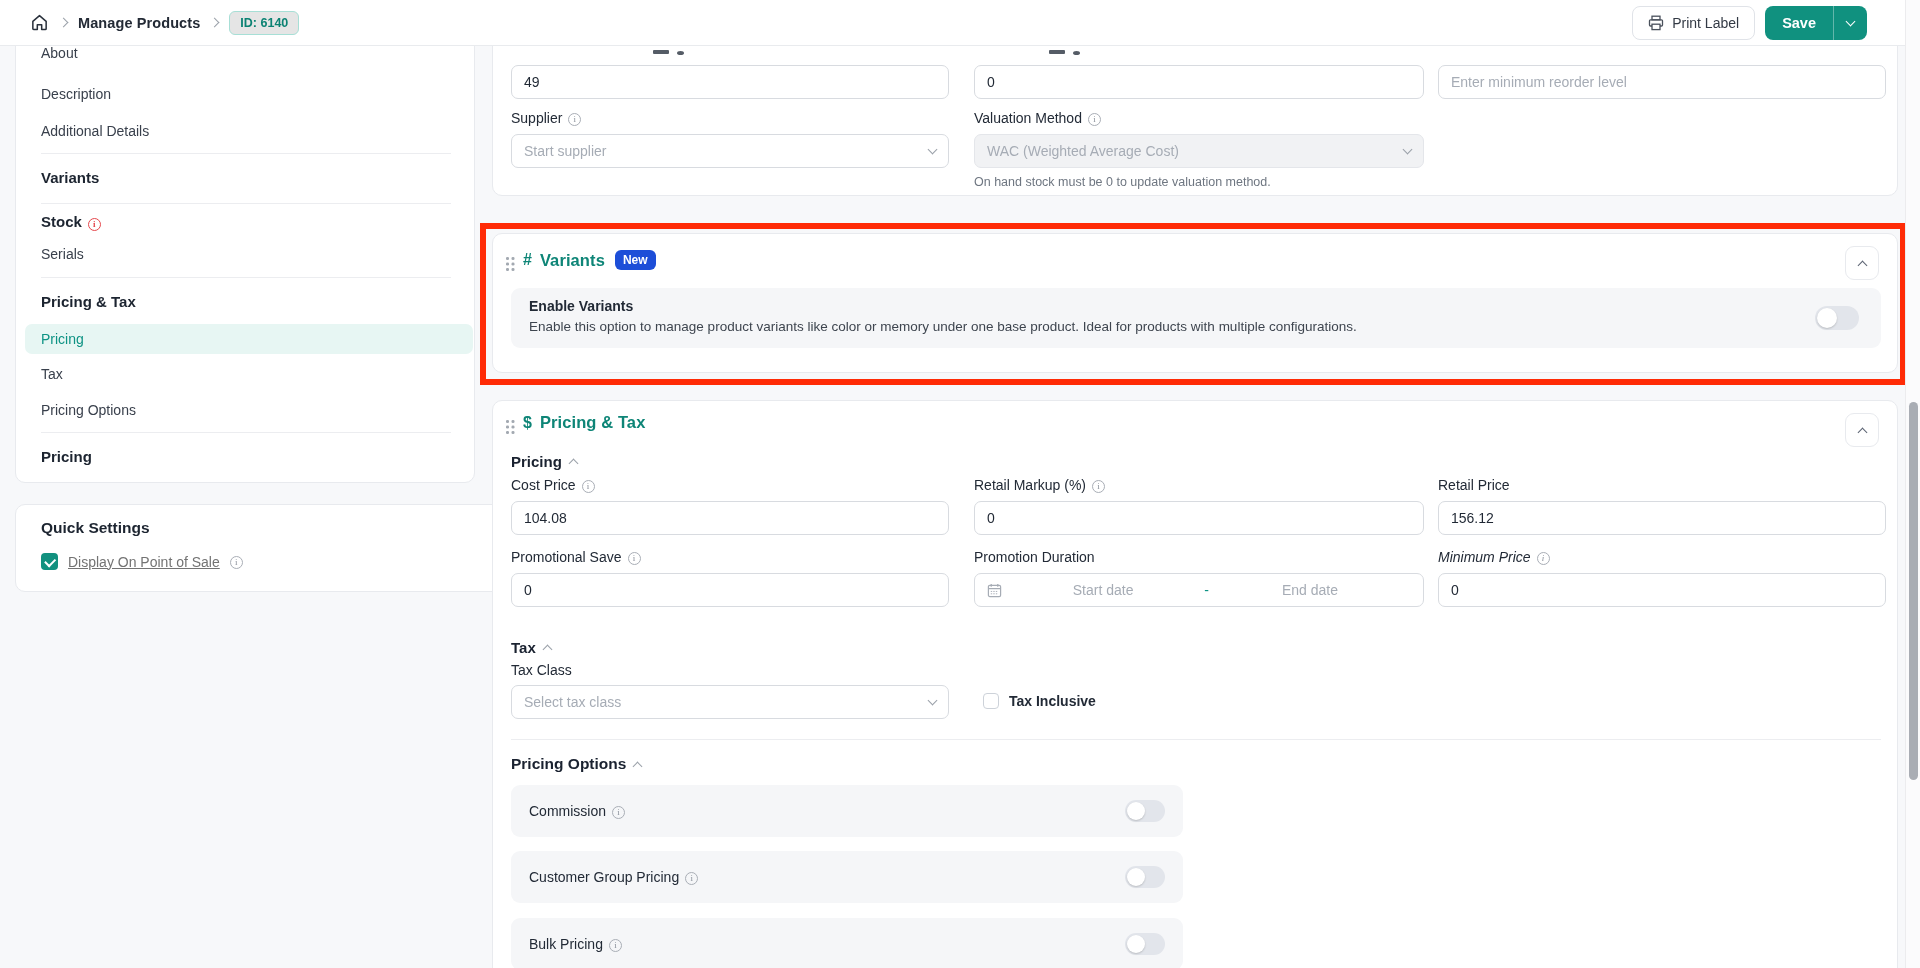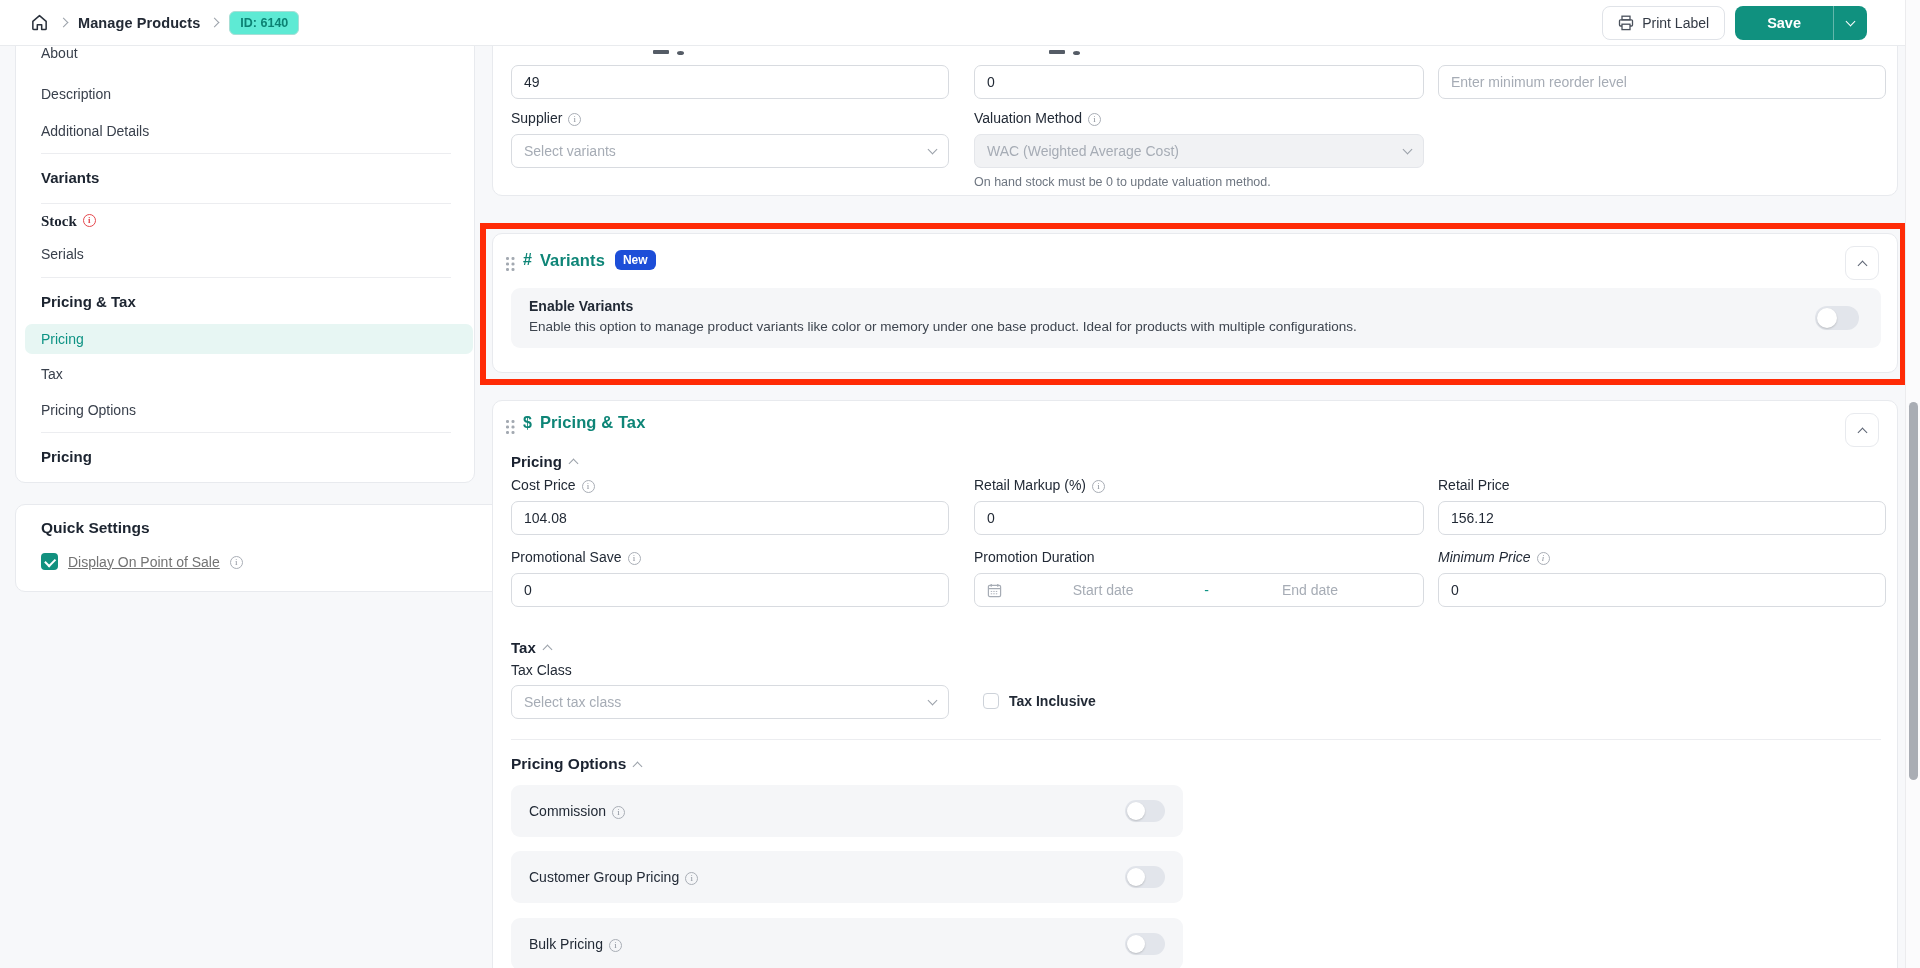--- a/index.html
+++ b/index.html
@@ -6,27 +6,27 @@
   html,body { width:1920px; height:968px; overflow:hidden; }
   body { font-family:"Liberation Sans","DejaVu Sans",sans-serif; background:#F4F5F7; }
   #page { position:relative; width:1920px; height:968px; background:#F7F8FA; overflow:hidden; }
 
   
   .topbar { position:absolute; left:0; top:0; width:1905px; height:46px; background:#FFFFFF;
             border-bottom:1px solid #E9EBEE; z-index:40; display:flex; align-items:center;
             justify-content:space-between; padding:0 38px 0 30px; }
   .crumbs { display:flex; align-items:center; gap:11px; }
   .crumb-label { font-size:14.5px; font-weight:700; color:#232A35; letter-spacing:.1px; }
-  .id-badge { height:24px; display:flex; align-items:center; padding:0 10px; background:#5eead4;
+  .id-badge { height:24px; display:flex; align-items:center; padding:0 10px; background:#e5e5e5;
               border:1px solid #A7DFD6; border-radius:6px; color:#0C8273; font-size:12.5px; font-weight:600; }
   .top-actions { display:flex; align-items:center; gap:10px; }
   .btn-print { height:34px; display:flex; align-items:center; gap:8px; padding:0 15px; background:#fff;
                border:1px solid #E0E3E8; border-radius:8px; font-size:14px; color:#333A45; cursor:pointer; }
   .btn-save-group { display:flex; height:34px; }
-  .btn-save { display:flex; align-items:center; padding:0 32px; background:#10917F; color:#fff;
+  .btn-save { display:flex; align-items:center; padding:0 17px; background:#10917F; color:#fff;
               font-size:14.5px; font-weight:700; border-radius:8px 0 0 8px; cursor:pointer; }
   .btn-save-caret { width:34px; display:flex; align-items:center; justify-content:center; background:#10917F;
                     border-left:1px solid rgba(255,255,255,.35); border-radius:0 8px 8px 0; cursor:pointer; }
 
   
   .card { position:absolute; background:#fff; border:1px solid #E8EAEE; border-radius:10px; }
   .chev { display:inline-block; width:7px; height:7px; border-right:1.7px solid #9AA0A9;
           border-bottom:1.7px solid #9AA0A9; }
   .chev.up   { transform:rotate(225deg); margin-top:4px; }
   .chev.down { transform:rotate(45deg);  margin-bottom:3px; }
@@ -94,21 +94,21 @@
 
 <div id="page">
 
   <div class="card" style="left:15px; top:-14px; width:460px; height:497px;">
     <div class="side-item" style="top:58px;">About</div>
     <div class="side-item" style="top:99px;">Description</div>
     <div class="side-item" style="top:136px;">Additional Details</div>
     <div class="divline" style="left:25px; top:166px; width:410px;"></div>
     <div class="side-item hdr" style="top:182px;">Variants</div>
     <div class="divline" style="left:25px; top:216px; width:410px;"></div>
-    <div class="side-item hdr" style="top:226px; display:flex; align-items:flex-start;font-family:Liberation Serif, serif;">
+    <div class="side-item hdr" style="top:226px; display:flex; align-items:flex-end;">
       <span>Stock</span>
       <span class="info-i red"></span>
     </div>
     <div class="side-item" style="top:259px;">Serials</div>
     <div class="divline" style="left:25px; top:290px; width:410px;"></div>
     <div class="side-item hdr" style="top:306px;">Pricing &amp; Tax</div>
     <div class="active-bg" style="top:337px;"></div>
     <div class="side-item active" style="top:344px;">Pricing</div>
     <div class="side-item" style="top:379px;">Tax</div>
     <div class="side-item" style="top:415px;">Pricing Options</div>
@@ -134,21 +134,21 @@
 
     <input class="fld" style="left: 18px; top: 128px; width: 438px;" value="49">
     <input class="fld" style="left: 481px; top: 128px; width: 450px;" value="0">
     <input class="fld" style="left: 945px; top: 128px; width: 448px;" placeholder="Enter minimum reorder level">
 
     <div class="flabel" style="left:18px; top:173px;">
       <span>Supplier</span>
       <span class="info-i"></span>
     </div>
     <div class="select" style="left:18px; top:197px; width:438px;">
-      <span class="ph">Select variants</span>
+      <span class="ph">Start supplier</span>
       <span class="chev down"></span>
     </div>
 
     <div class="flabel" style="left:481px; top:173px;">
       <span>Valuation Method</span>
       <span class="info-i"></span>
     </div>
     <div class="select disabled" style="left:481px; top:197px; width:450px;">
       <span class="ph">WAC (Weighted Average Cost)</span>
       <span class="chev down"></span>

